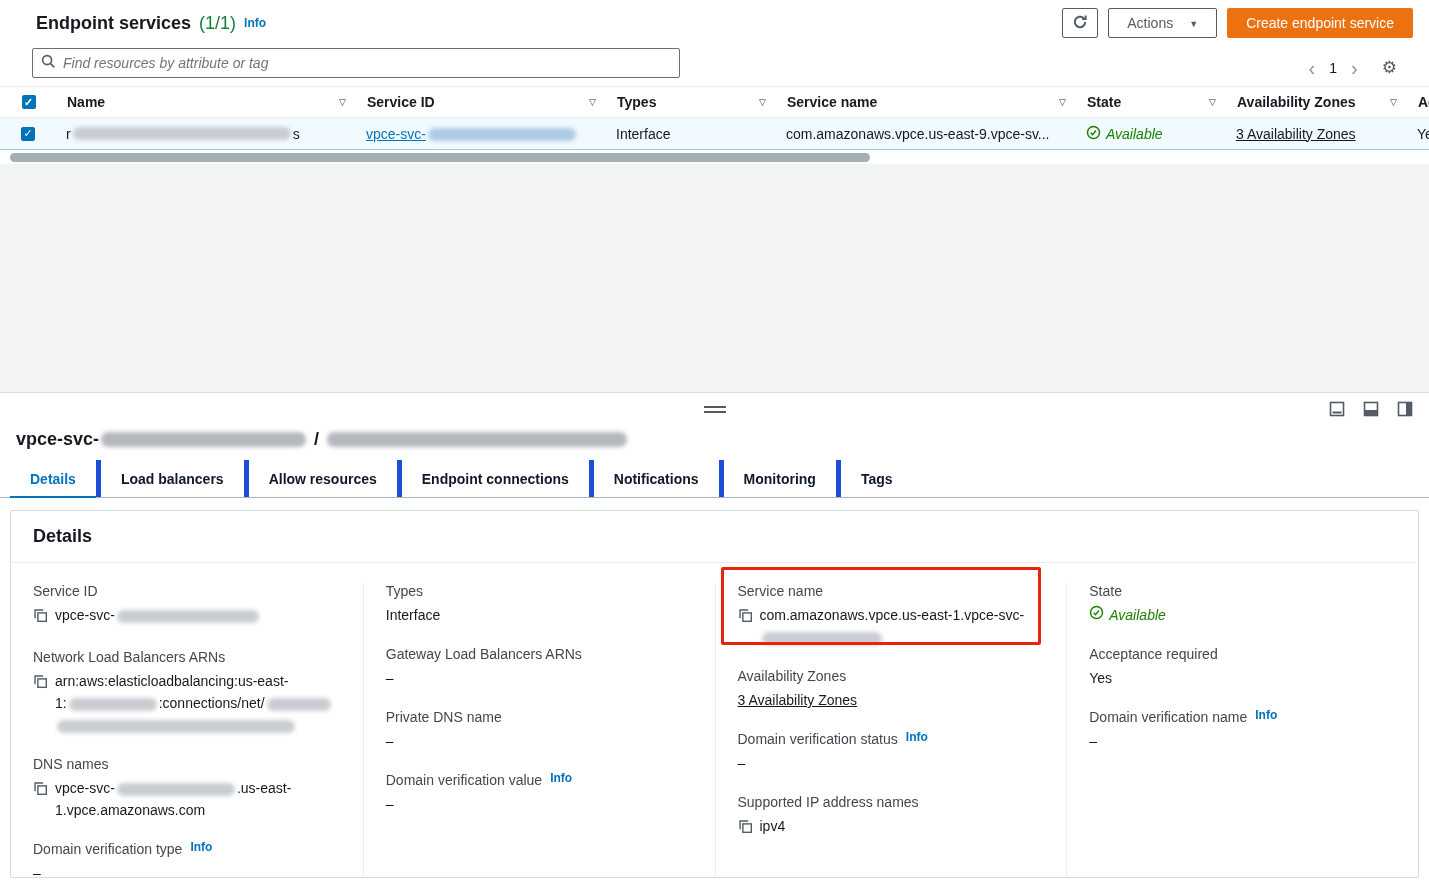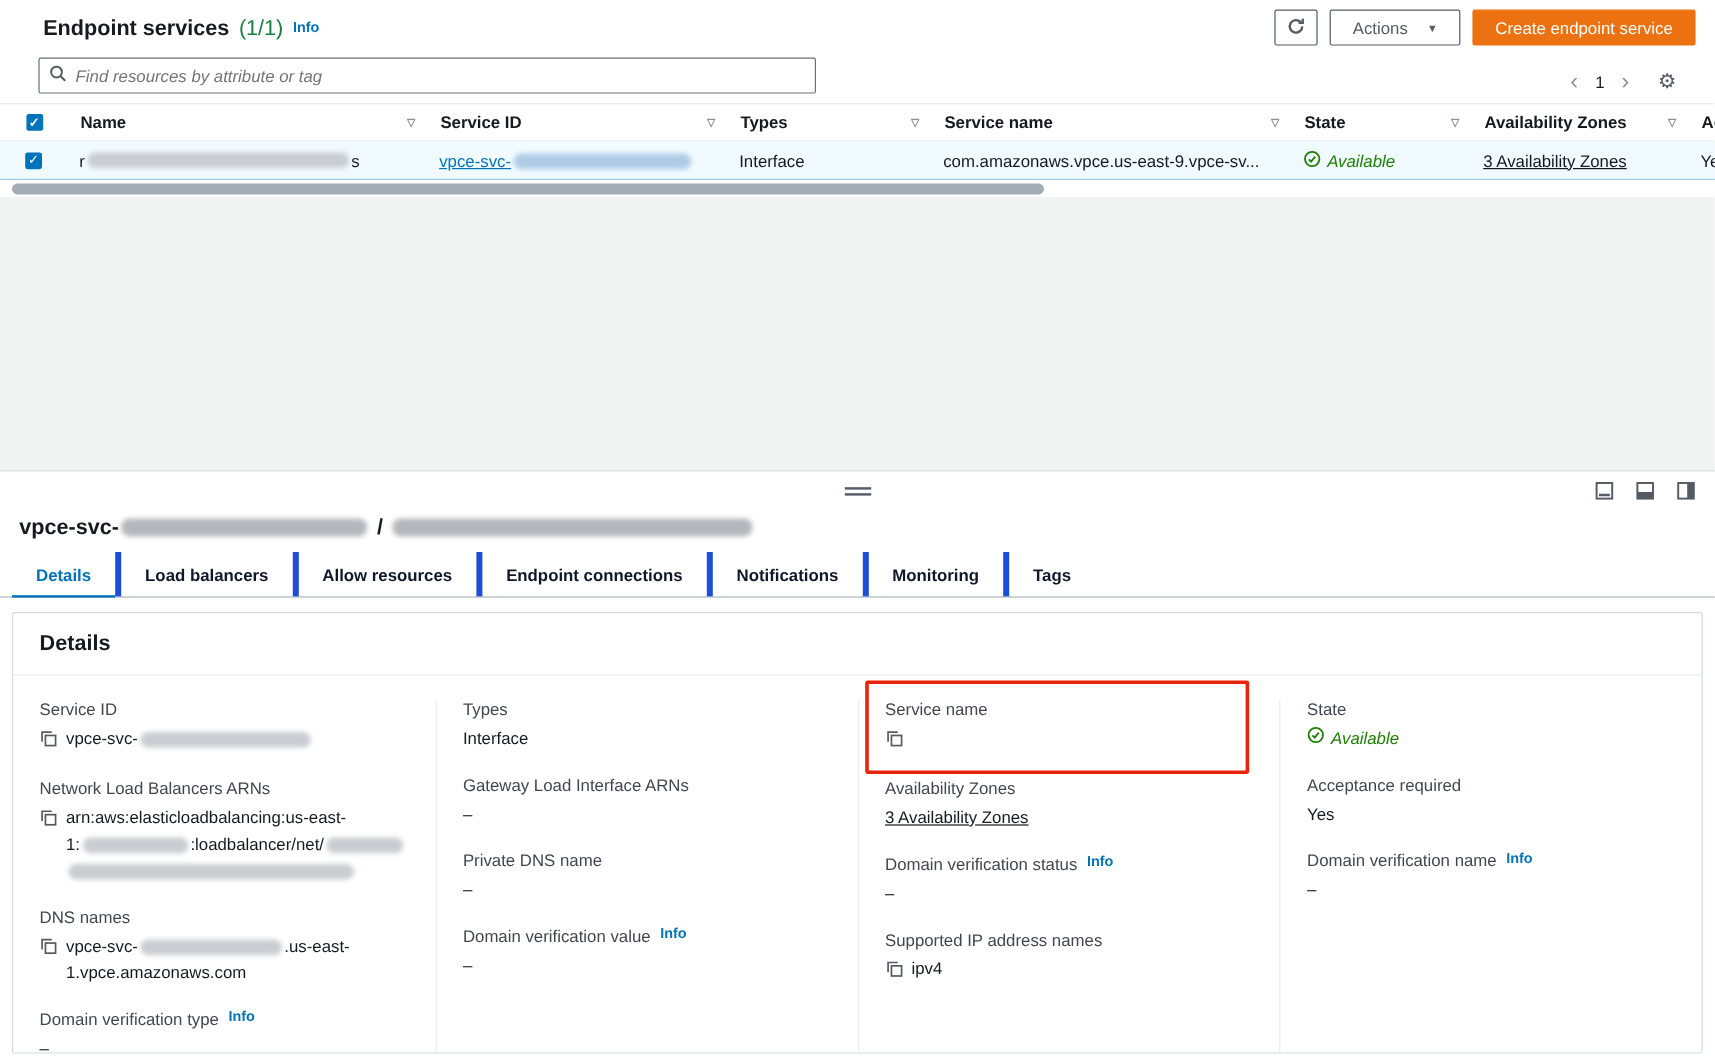--- a/index.html
+++ b/index.html
@@ -276,21 +276,21 @@
           </div>
           <div class="field">
             <div class="flabel">Network Load Balancers ARNs</div>
             <div class="fvalue">
               <span class="copy"><svg width="15" height="15" viewBox="0 0 16 16">
                     <rect x="5.2" y="5.2" width="9" height="9" fill="none" stroke="#545b64" stroke-width="1.5"></rect>
                     <path d="M10.8 2.2H2.2v8.6" fill="none" stroke="#545b64" stroke-width="1.5"></path>
                   </svg></span>
               <span class="wrap">
                 <span>arn:aws:elasticloadbalancing:us-east-</span><br>
-                <span>1:</span><span class="redact" style="width:88px"></span><span>:loadbalancer/net/</span><span class="redact" style="width:64px"></span><br>
+                <span>1:</span><span class="redact" style="width:88px"></span><span>:connections/net/</span><span class="redact" style="width:64px"></span><br>
                 <span class="redact" style="width:238px"></span>
               </span>
             </div>
           </div>
           <div class="field">
             <div class="flabel">DNS names</div>
             <div class="fvalue">
               <span class="copy"><svg width="15" height="15" viewBox="0 0 16 16">
                     <rect x="5.2" y="5.2" width="9" height="9" fill="none" stroke="#545b64" stroke-width="1.5"></rect>
                     <path d="M10.8 2.2H2.2v8.6" fill="none" stroke="#545b64" stroke-width="1.5"></path>
@@ -313,21 +313,21 @@
         </div>
 
         <div class="col">
           <div class="field">
             <div class="flabel">Types</div>
             <div class="fvalue">
                 <span>Interface</span>
               </div>
           </div>
           <div class="field">
-            <div class="flabel">Gateway Load Interface ARNs</div>
+            <div class="flabel">Gateway Load Balancers ARNs</div>
             <div class="fvalue">
                 <span>–</span>
               </div>
           </div>
           <div class="field">
             <div class="flabel">Private DNS name</div>
             <div class="fvalue">
                 <span>–</span>
               </div>
           </div>
@@ -343,20 +343,24 @@
         </div>
 
         <div class="col">
           <div class="field">
             <div class="flabel">Service name</div>
             <div class="fvalue">
               <span class="copy"><svg width="15" height="15" viewBox="0 0 16 16">
                     <rect x="5.2" y="5.2" width="9" height="9" fill="none" stroke="#545b64" stroke-width="1.5"></rect>
                     <path d="M10.8 2.2H2.2v8.6" fill="none" stroke="#545b64" stroke-width="1.5"></path>
                   </svg></span>
+              <span class="wrap">
+                <span>com.amazonaws.vpce.us-east-1.vpce-svc-</span><br>
+                <span class="redact" style="width:120px"></span>
+              </span>
             </div>
           </div>
           <div class="field">
             <div class="flabel">Availability Zones</div>
             <div class="fvalue">
                 <a class="az-link">3 Availability Zones</a>
               </div>
           </div>
           <div class="field">
             <div class="flabel">

